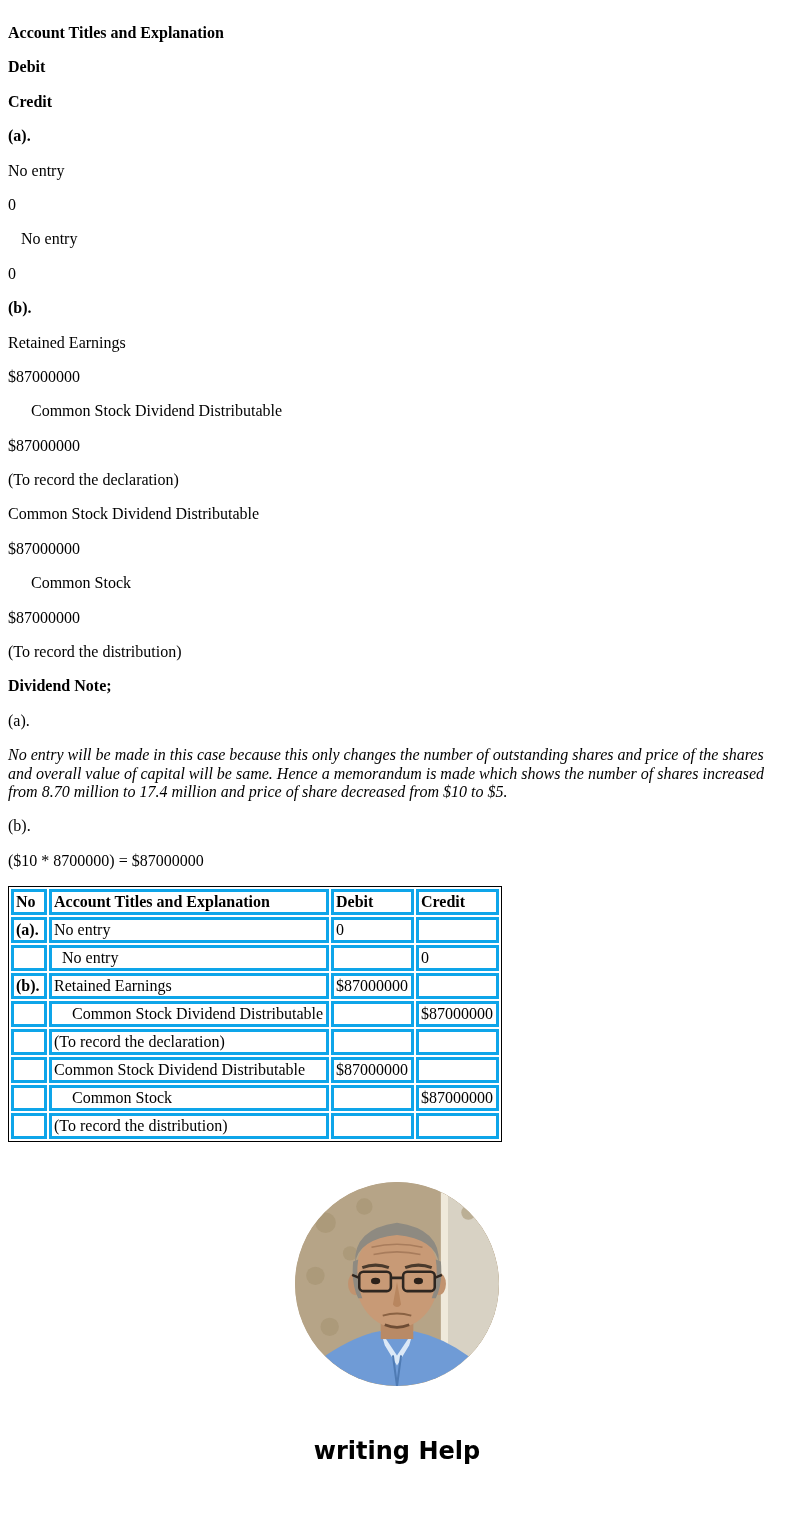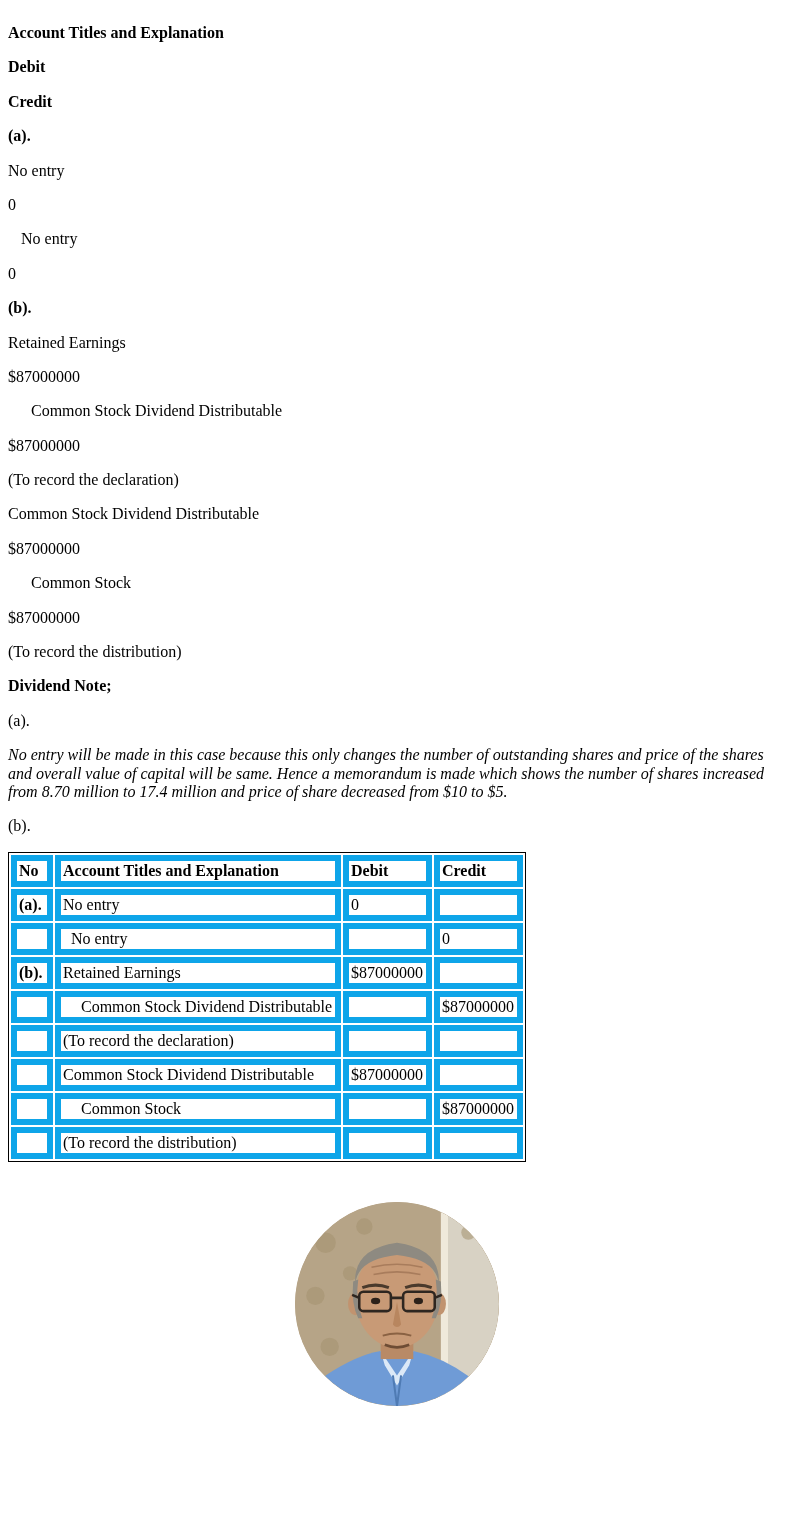--- a/index.html
+++ b/index.html
@@ -26,21 +26,21 @@
   .ind2 { padding-left: 23px; }
   .wide-para { max-width: 778px; font-style: italic; }
 
   table.journal {
     border-collapse: separate;
     border-spacing: 2px;
     border: 1px solid #000;
     margin-top: 12px;
   }
   table.journal th, table.journal td {
-    border: 6px solid #0ea5e9;
+    border: 3px solid #0ea5e9;
     padding: 0 2px;
     height: 20px;
     font-size: 16px;
     white-space: nowrap;
     vertical-align: middle;
   }
   table.journal th { text-align: left; font-weight: bold; }
   .col-no  { width: 26px; }
   .col-acct { width: 270px; }
   .col-debit { width: 73px; }
@@ -87,20 +87,21 @@
   <p>(To record the declaration)</p>
   <p>Common Stock Dividend Distributable</p>
   <p>$87000000</p>
   <p class="ind2">Common Stock</p>
   <p>$87000000</p>
   <p>(To record the distribution)</p>
   <p class="b">Dividend Note;</p>
   <p>(a).</p>
   <p class="wide-para">No entry will be made in this case because this only changes the number of outstanding shares and price of the shares and overall value of capital will be same. Hence a memorandum is made which shows the number of shares increased from 8.70 million to 17.4 million and price of share decreased from $10 to $5.</p>
   <p>(b).</p>
+  <p>($10 * 8700000) = $87000000</p>
 
   <table class="journal">
     <thead>
       <tr>
         <th class="col-no">No</th>
         <th class="col-acct">Account Titles and Explanation</th>
         <th class="col-debit">Debit</th>
         <th class="col-credit">Credit</th>
       </tr>
     </thead>
@@ -204,15 +205,16 @@
           <rect x="106" y="88" width="31" height="19" rx="4"></rect>
           <path d="M94 94 L106 94"></path>
           <path d="M63 94 L56 91"></path>
           <path d="M137 94 L144 91"></path>
         </g>
       </g>
     </svg>
   </div>
 
   <div class="footer">
+    <div>writing Help</div>
   </div>
 
 </div>
 
 </body></html>

